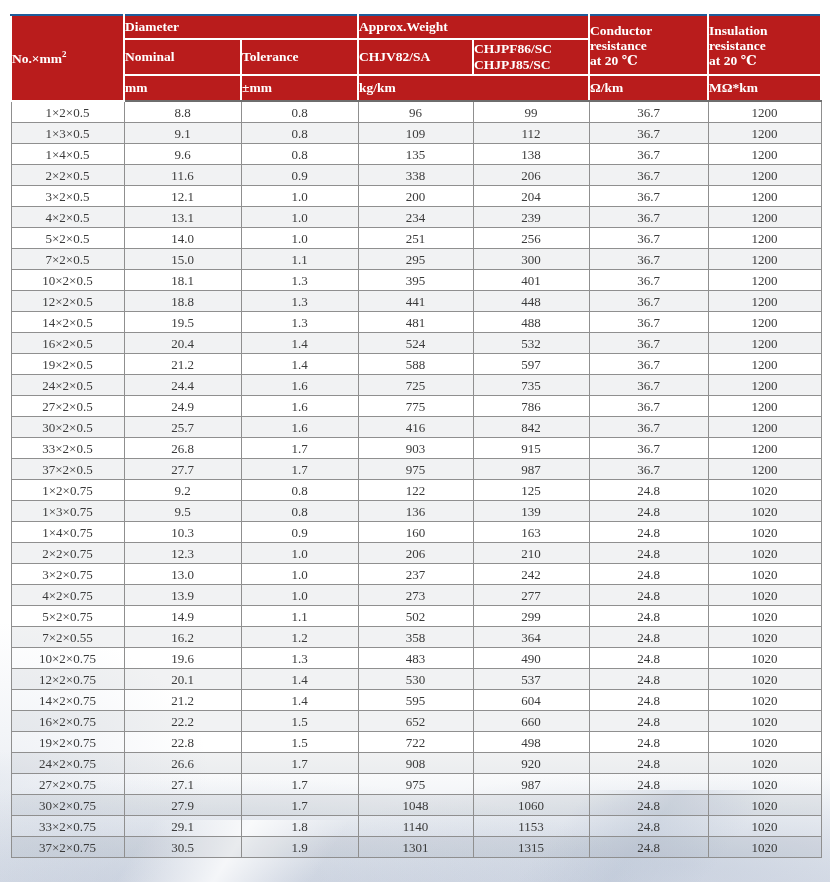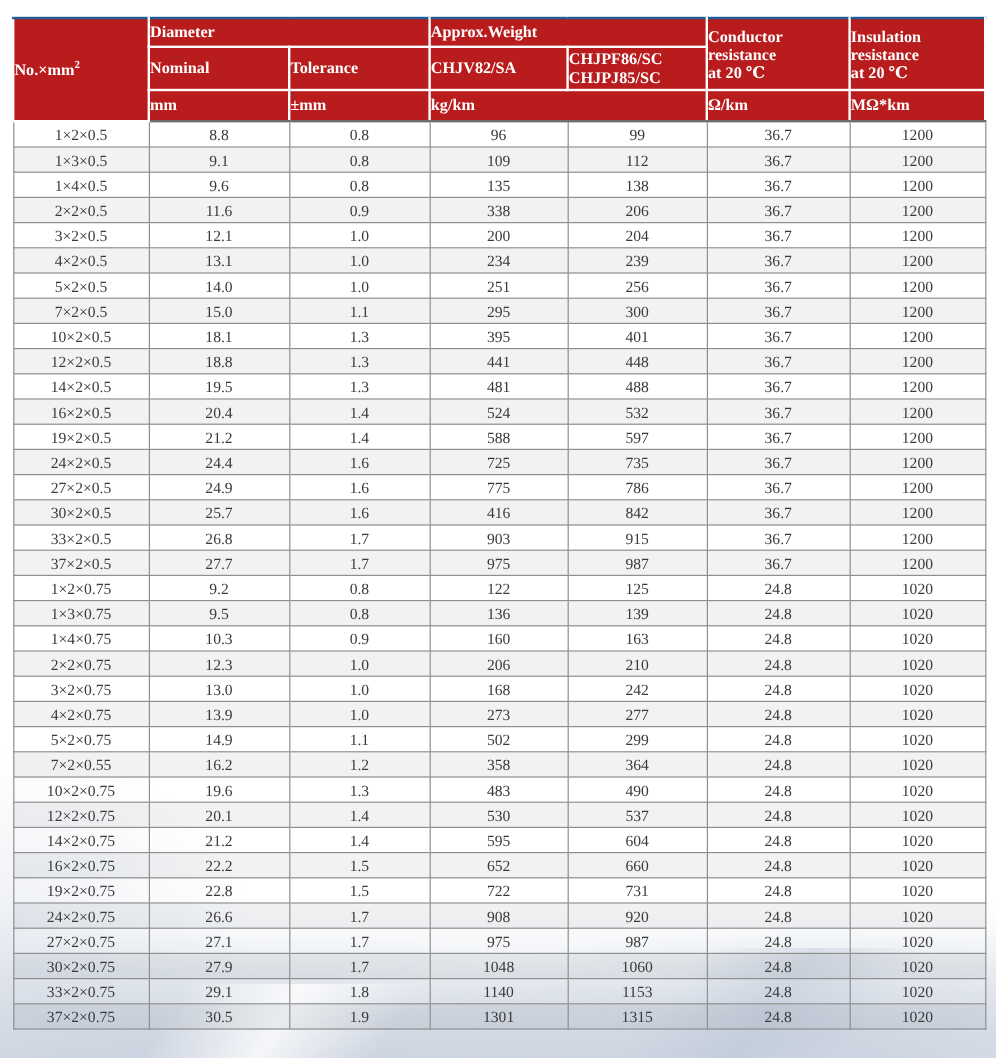--- a/index.html
+++ b/index.html
@@ -311,21 +311,21 @@
         <td>1.0</td>
         <td>206</td>
         <td>210</td>
         <td>24.8</td>
         <td>1020</td>
       </tr>
       <tr>
         <td>3×2×0.75</td>
         <td>13.0</td>
         <td>1.0</td>
-        <td>168</td>
+        <td>237</td>
         <td>242</td>
         <td>24.8</td>
         <td>1020</td>
       </tr>
       <tr>
         <td>4×2×0.75</td>
         <td>13.9</td>
         <td>1.0</td>
         <td>273</td>
         <td>277</td>
@@ -384,21 +384,21 @@
         <td>652</td>
         <td>660</td>
         <td>24.8</td>
         <td>1020</td>
       </tr>
       <tr>
         <td>19×2×0.75</td>
         <td>22.8</td>
         <td>1.5</td>
         <td>722</td>
-        <td>731</td>
+        <td>498</td>
         <td>24.8</td>
         <td>1020</td>
       </tr>
       <tr>
         <td>24×2×0.75</td>
         <td>26.6</td>
         <td>1.7</td>
         <td>908</td>
         <td>920</td>
         <td>24.8</td>

